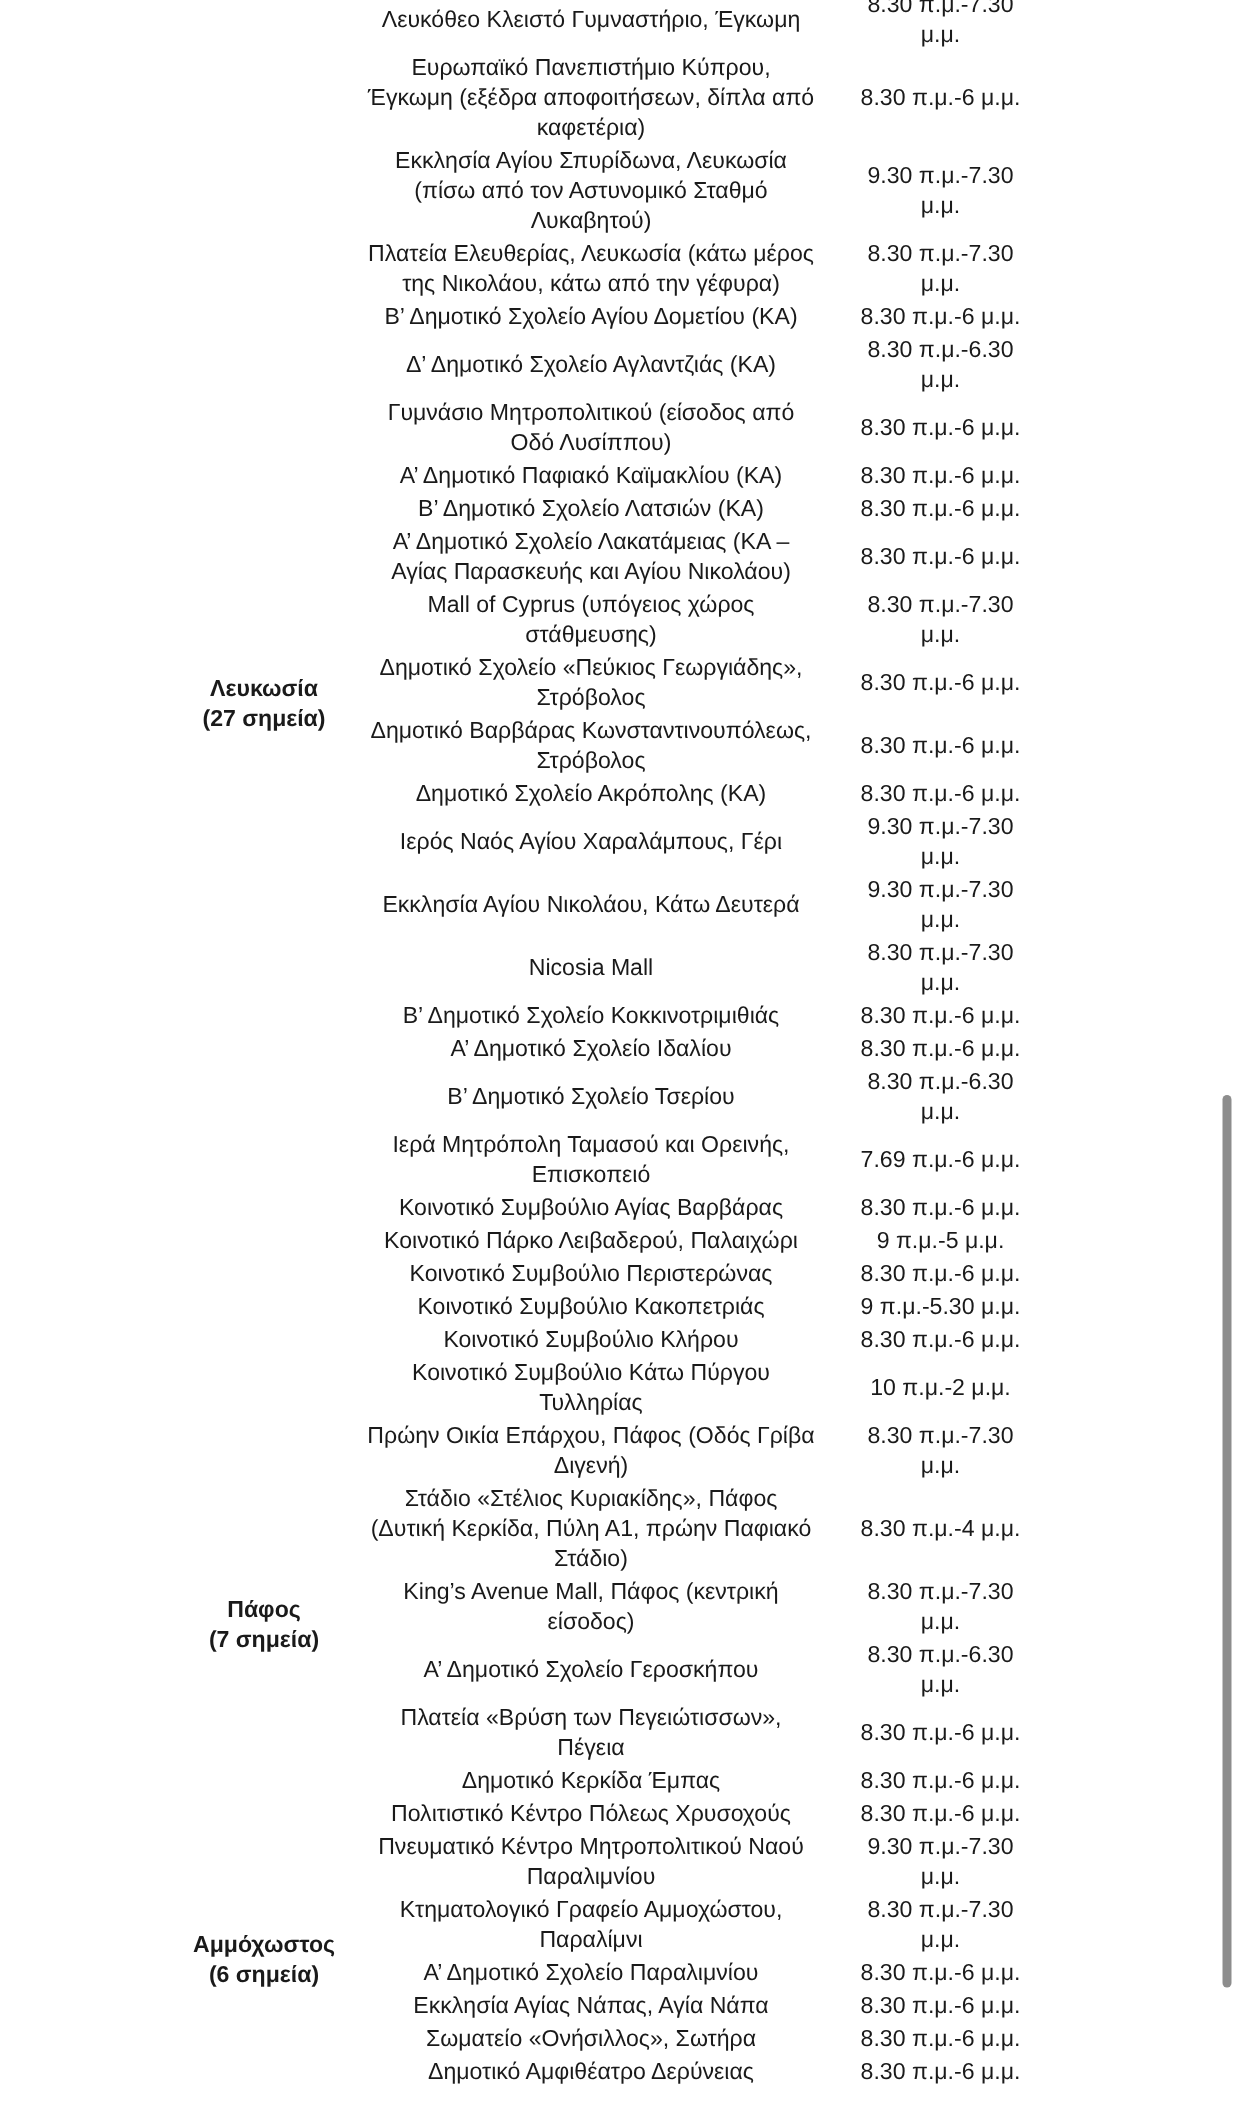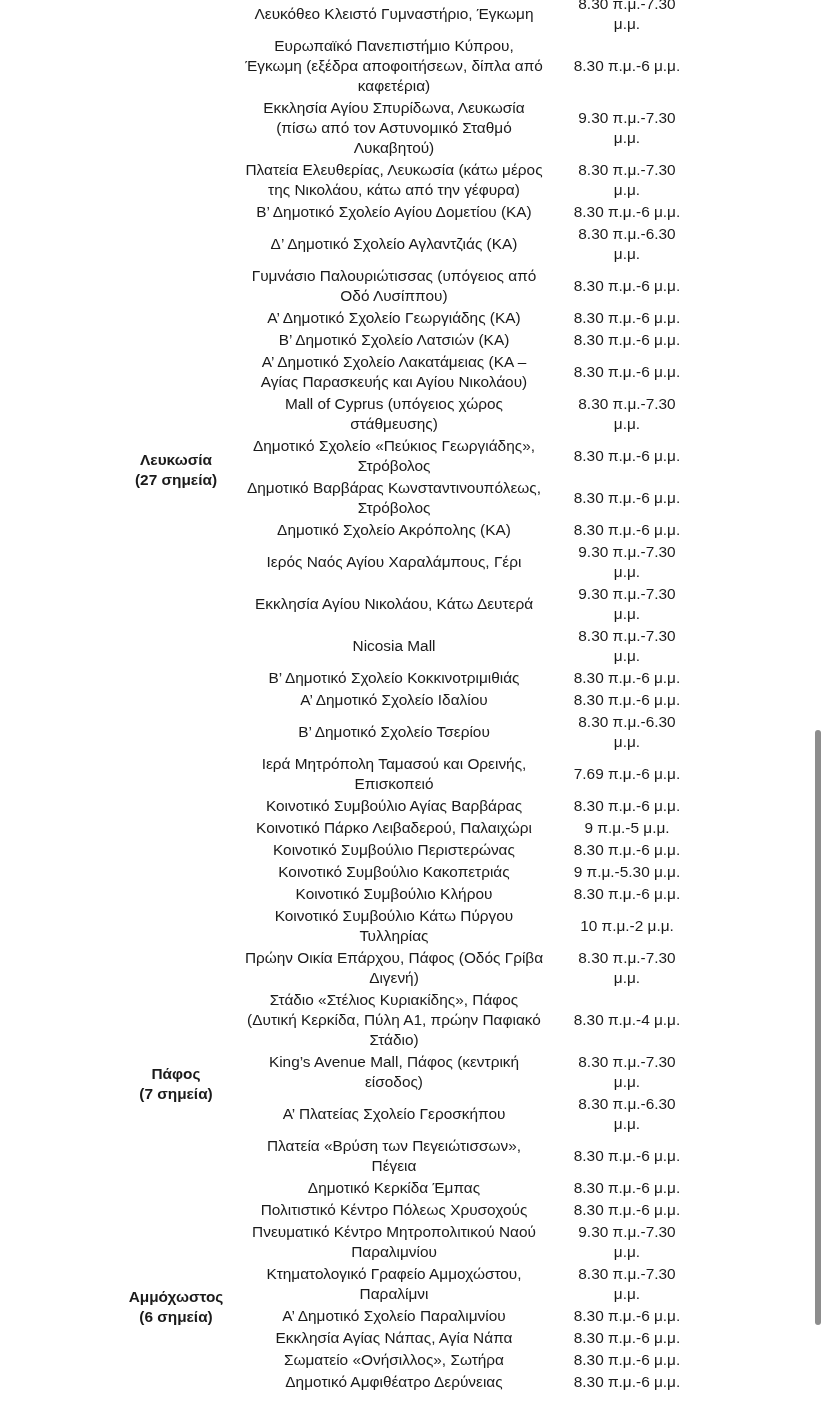--- a/index.html
+++ b/index.html
@@ -90,26 +90,26 @@
         <tr>
           <td class="location">Β’ Δημοτικό Σχολείο Αγίου Δομετίου (ΚΑ)</td>
           <td class="hours">8.30 π.μ.-6 μ.μ.</td>
         </tr>
         <tr>
           <td class="location">Δ’ Δημοτικό Σχολείο Αγλαντζιάς (ΚΑ)</td>
           <td class="hours">8.30 π.μ.-6.30
 μ.μ.</td>
         </tr>
         <tr>
-          <td class="location">Γυμνάσιο Παλουριώτισσας (υπόγειος από
+          <td class="location">Γυμνάσιο Μητροπολιτικού (είσοδος από
 Οδό Λυσίππου)</td>
           <td class="hours">8.30 π.μ.-6 μ.μ.</td>
         </tr>
         <tr>
-          <td class="location">Α’ Δημοτικό Σχολείο Γεωργιάδης (ΚΑ)</td>
+          <td class="location">Α’ Δημοτικό Παφιακό Καϊμακλίου (ΚΑ)</td>
           <td class="hours">8.30 π.μ.-6 μ.μ.</td>
         </tr>
         <tr>
           <td class="location">Β’ Δημοτικό Σχολείο Λατσιών (ΚΑ)</td>
           <td class="hours">8.30 π.μ.-6 μ.μ.</td>
         </tr>
         <tr>
           <td class="location">Α’ Δημοτικό Σχολείο Λακατάμειας (ΚΑ –
 Αγίας Παρασκευής και Αγίου Νικολάου)</td>
           <td class="hours">8.30 π.μ.-6 μ.μ.</td>
@@ -206,21 +206,21 @@
 Στάδιο)</td>
           <td class="hours">8.30 π.μ.-4 μ.μ.</td>
         </tr>
         <tr>
           <td class="location">King’s Avenue Mall, Πάφος (κεντρική
 είσοδος)</td>
           <td class="hours">8.30 π.μ.-7.30
 μ.μ.</td>
         </tr>
         <tr>
-          <td class="location">Α’ Πλατείας Σχολείο Γεροσκήπου</td>
+          <td class="location">Α’ Δημοτικό Σχολείο Γεροσκήπου</td>
           <td class="hours">8.30 π.μ.-6.30
 μ.μ.</td>
         </tr>
         <tr>
           <td class="location">Πλατεία «Βρύση των Πεγειώτισσων»,
 Πέγεια</td>
           <td class="hours">8.30 π.μ.-6 μ.μ.</td>
         </tr>
         <tr>
           <td class="location">Δημοτικό Κερκίδα Έμπας</td>

